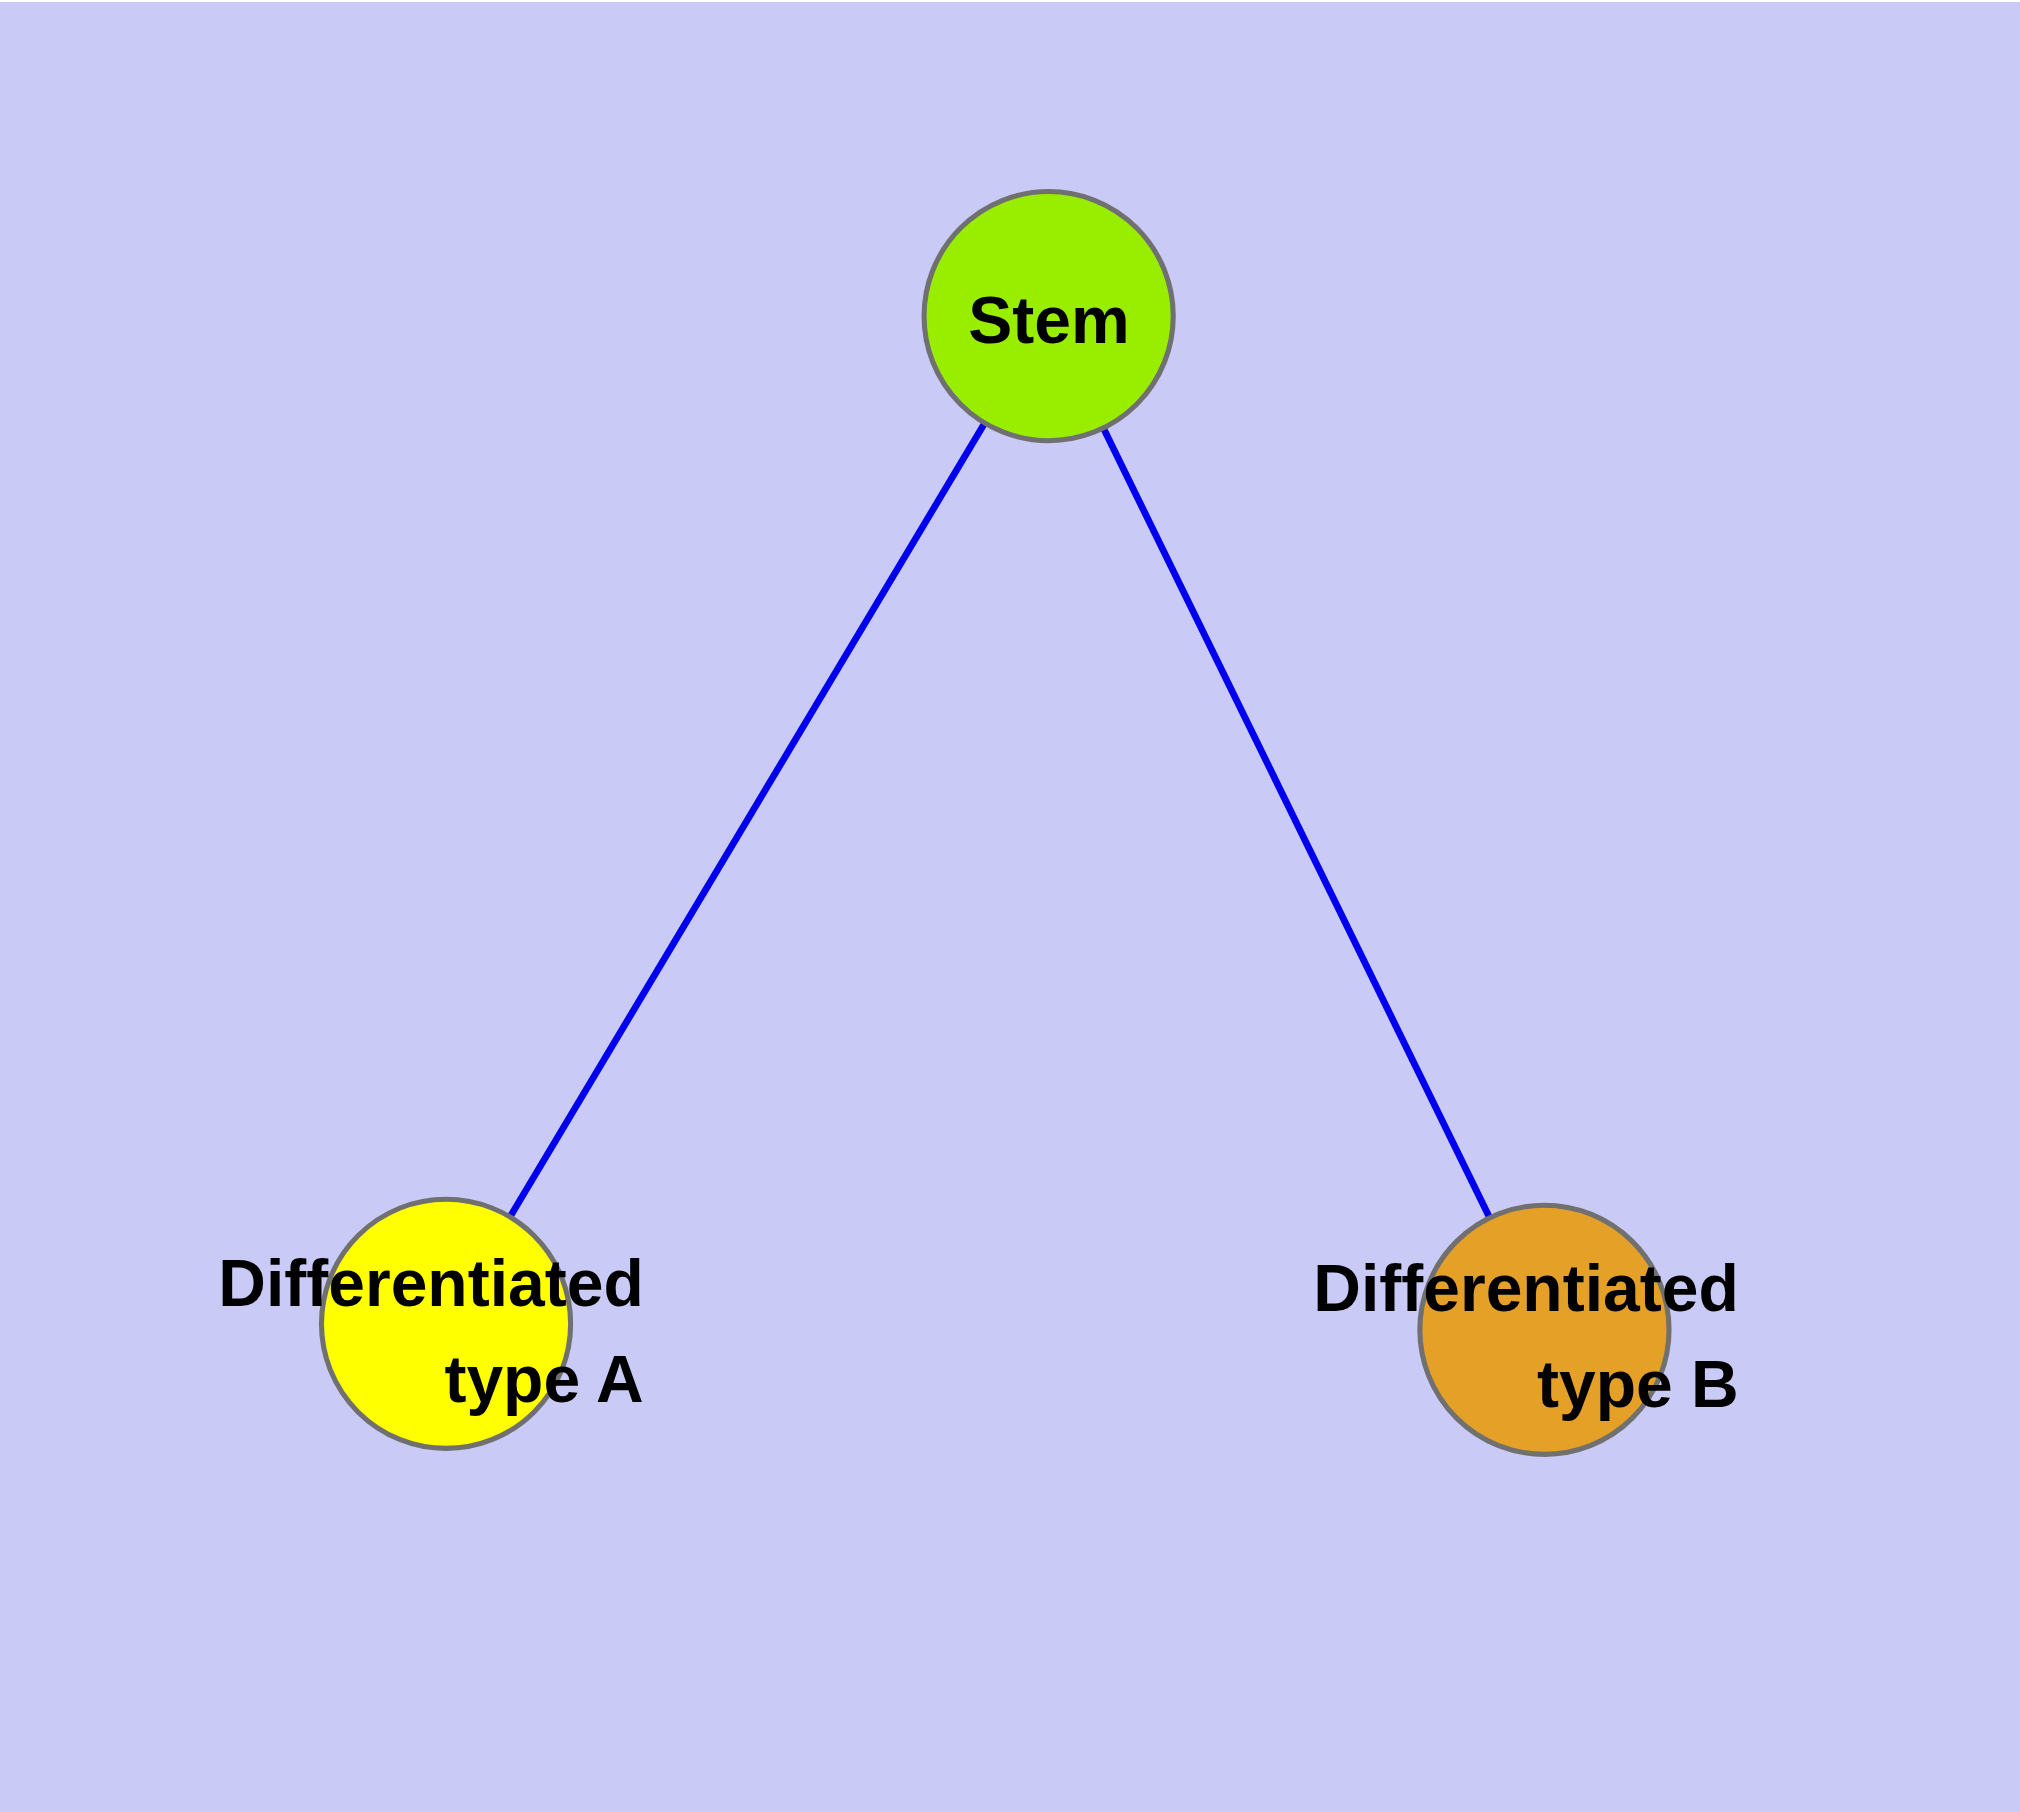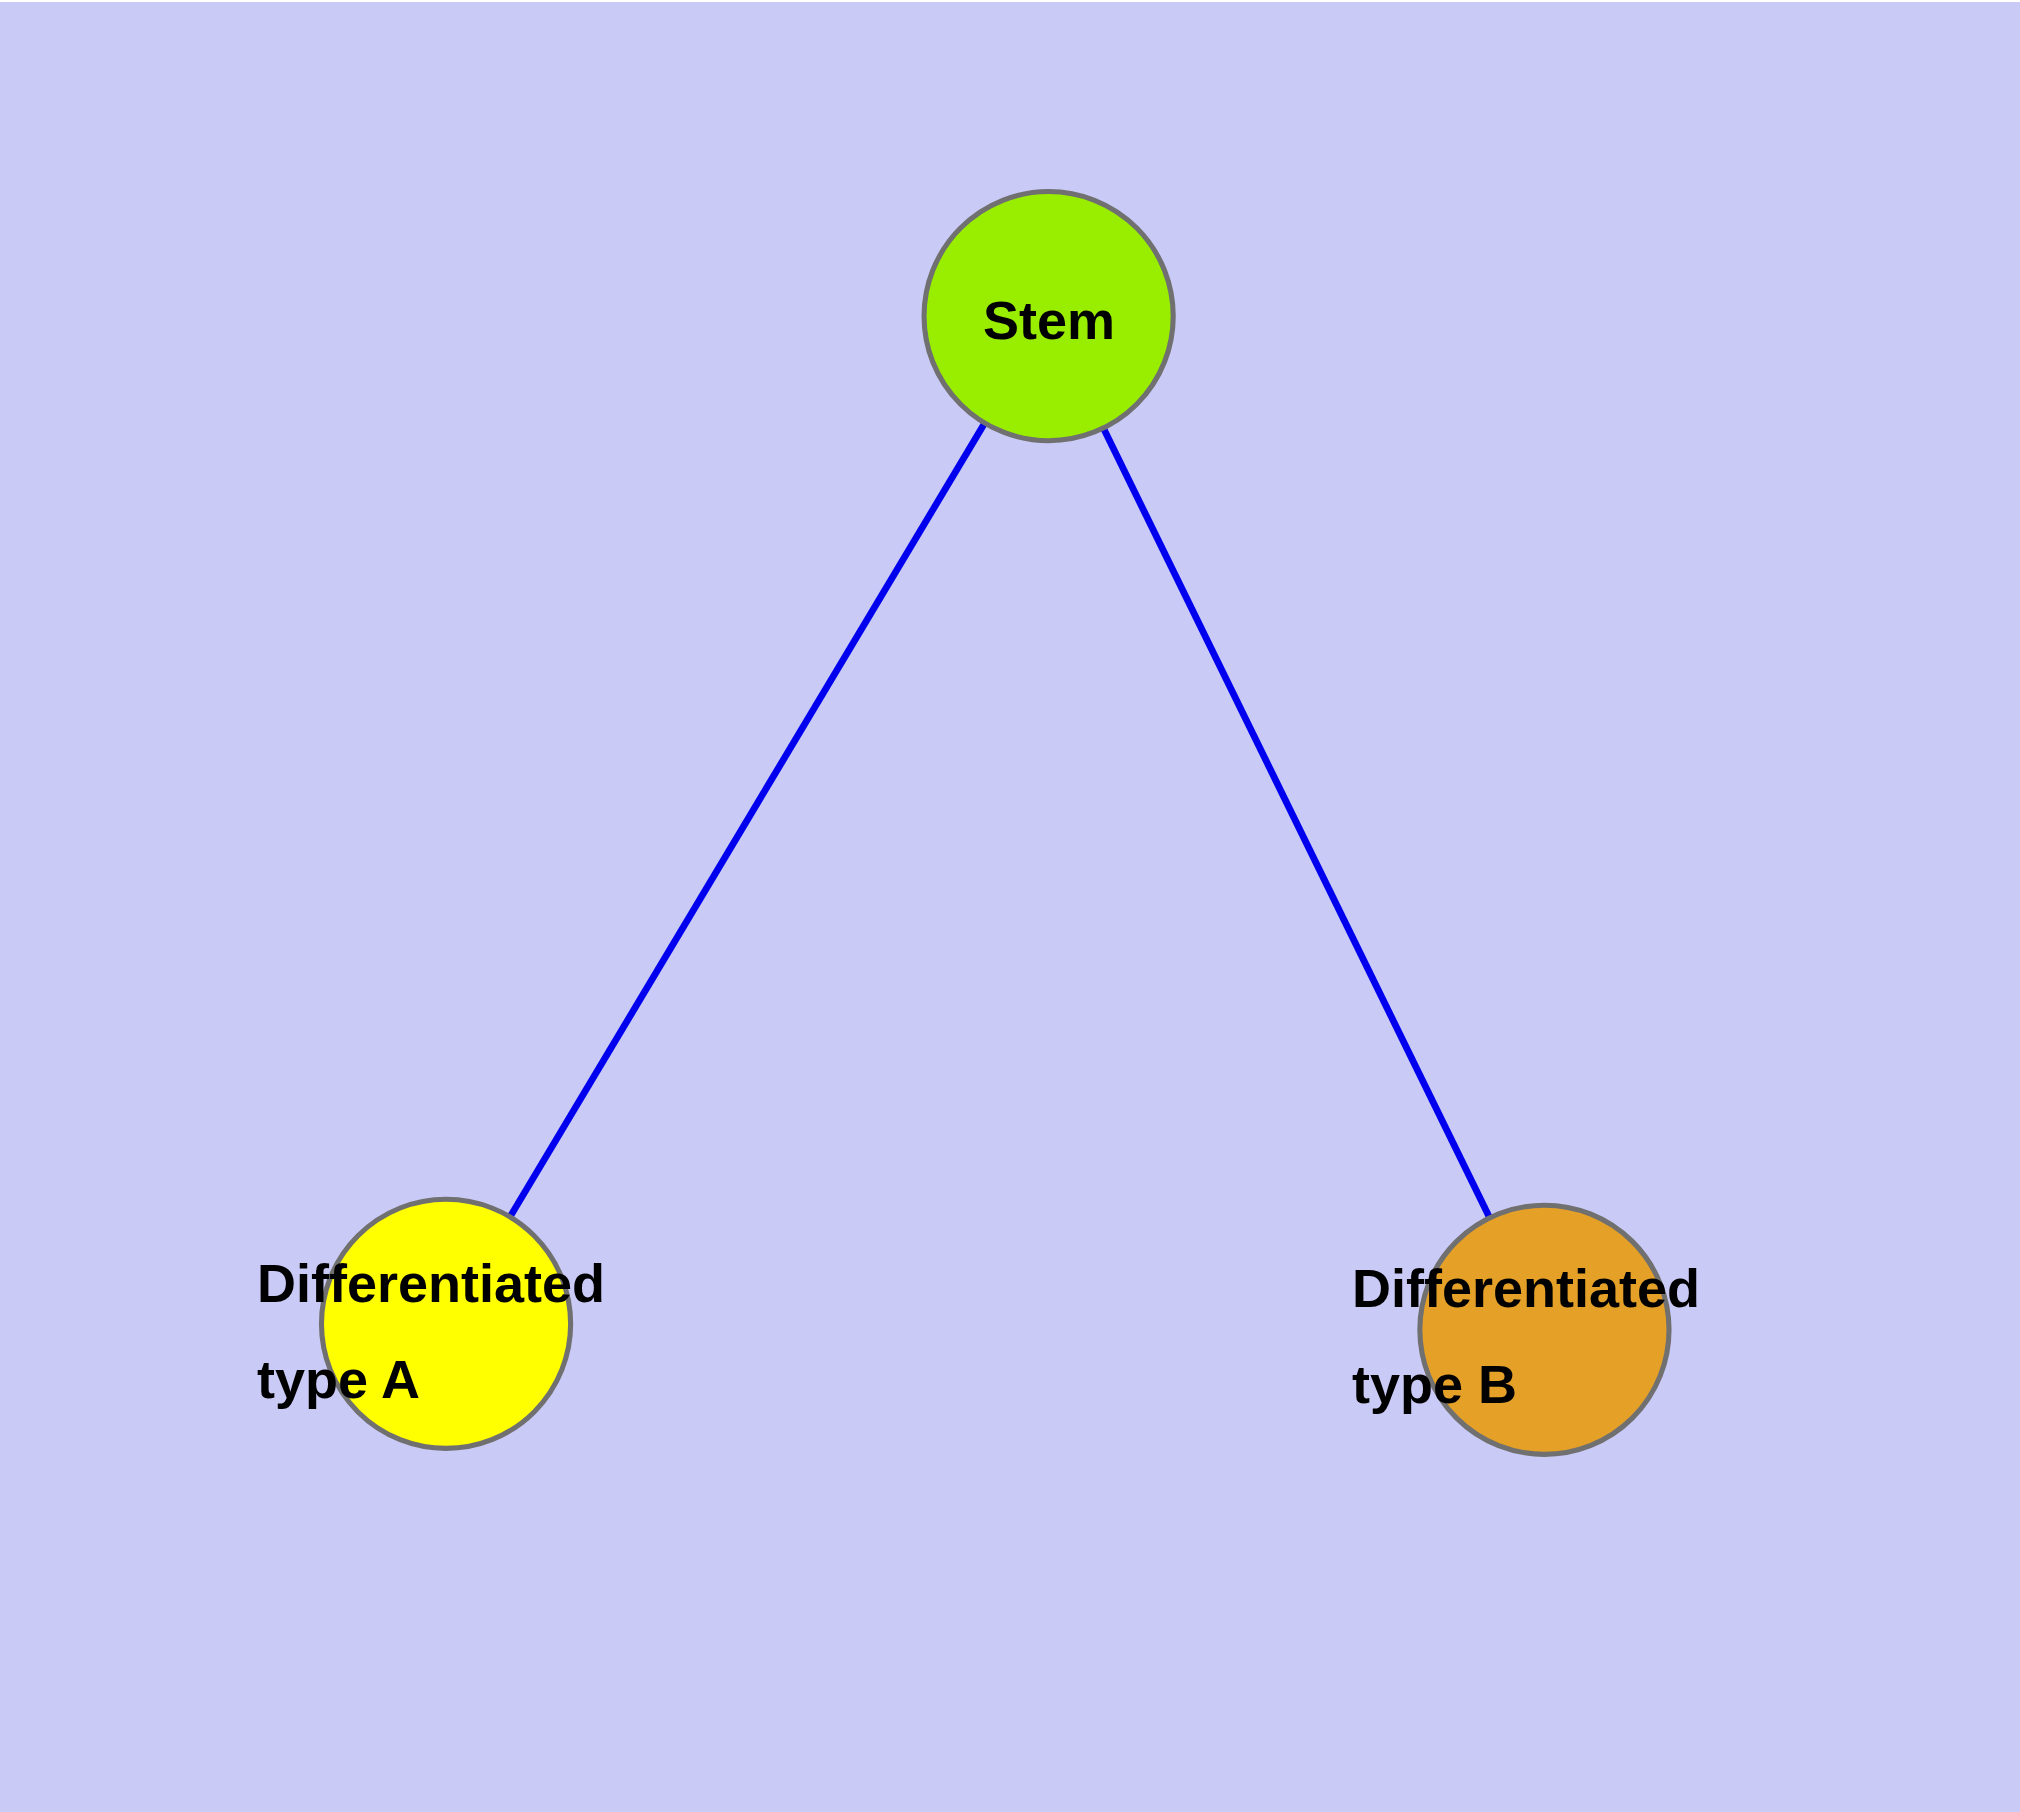--- a/index.html
+++ b/index.html
@@ -34,24 +34,24 @@
   }
   .node-circle {
     stroke: #707070;
     stroke-width: 6px;
   }
   .node-label {
     position: absolute;
     transform: translate(-50%, -50%);
     font-family: "Liberation Sans", sans-serif;
     font-weight: 700;
-    font-size: 54px;
+    font-size: 66px;
     line-height: 96px;
     color: #000000;
-    text-align: left;
+    text-align: right;
     white-space: pre-line;
     pointer-events: none;
   }
   .label-stem  { left: 1049px; top: 320px;  }
   .label-type-a { left: 431px;  top: 1331px; }
   .label-type-b { left: 1526px; top: 1336px; }
 </style>
 </head>
 <body>
 

